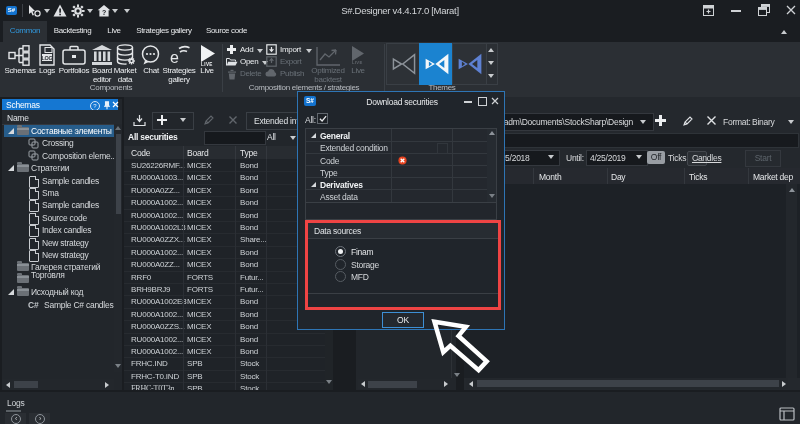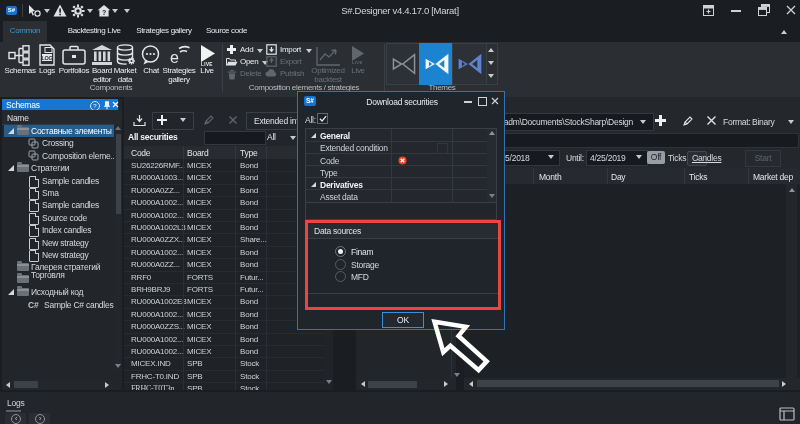--- a/index.html
+++ b/index.html
@@ -67,21 +67,21 @@
       <rect x="0.5" y="3.5" width="8" height="2.4" fill="#cfd2d5"></rect>
     </svg>
   <svg class="ab" style="left:786px;top:5px;" width="10" height="10" viewBox="0 0 10 10">
       <path d="M1 1 L9 9 M9 1 L1 9" stroke="#cfd2d5" stroke-width="1.3"></path>
     </svg>
 </div>
 
 <div class="ab" style="left:0;top:21px;width:800px;height:21px;background:#1a1d21;font-size:8px;letter-spacing:-0.35px;">
   <div class="ab" style="left:3px;top:0;width:44px;height:21px;background:#2b2f34;"></div>
   <div class="ab" style="left:3px;top:5px;width:44px;text-align:center;color:#319ae0;">Common</div>
-  <div class="ab" style="left:50px;top:5px;width:45px;text-align:center;color:#e8eaec;margin-left:14px;">Backtesting</div>
+  <div class="ab" style="left:50px;top:5px;width:45px;text-align:center;color:#e8eaec;">Backtesting</div>
   <div class="ab" style="left:101px;top:5px;width:26px;text-align:center;color:#e8eaec;">Live</div>
   <div class="ab" style="left:135px;top:5px;width:58px;text-align:center;color:#e8eaec;">Strategies gallery</div>
   <div class="ab" style="left:204px;top:5px;width:45px;text-align:center;color:#e8eaec;">Source code</div>
   <div class="ab" style="left:781px;top:9px;width:0;height:0;border-left:3.5px solid transparent;border-right:3.5px solid transparent;border-bottom:4px solid #c8cbce;"></div>
 </div>
 
 <div class="ab" style="left:0;top:42px;width:800px;height:55px;background:#2b2f34;font-size:8px;letter-spacing:-0.3px;">
 
   <svg class="ab" style="left:8px;top:3px;" width="23" height="21" viewBox="0 0 23 21">
     <g stroke="#e4e6e8" stroke-width="1.4" fill="none">
@@ -423,21 +423,21 @@
     <div class="ab" style="left:116px;top:163.2px;color:#ced2d6;">Bond</div>
     <div class="ab" style="left:0;top:173.6px;width:209px;height:12.4px;border-bottom:1px solid #272b30;"></div>
     <div class="ab" style="left:7px;top:175.6px;color:#ced2d6;">RU000A1002...</div>
     <div class="ab" style="left:63px;top:175.6px;color:#ced2d6;">MICEX</div>
     <div class="ab" style="left:116px;top:175.6px;color:#ced2d6;">Bond</div>
     <div class="ab" style="left:0;top:186.0px;width:209px;height:12.4px;border-bottom:1px solid #272b30;"></div>
     <div class="ab" style="left:7px;top:188.0px;color:#ced2d6;">RU000A1002...</div>
     <div class="ab" style="left:63px;top:188.0px;color:#ced2d6;">MICEX</div>
     <div class="ab" style="left:116px;top:188.0px;color:#ced2d6;">Bond</div>
     <div class="ab" style="left:0;top:198.4px;width:209px;height:12.4px;border-bottom:1px solid #272b30;"></div>
-    <div class="ab" style="left:7px;top:200.4px;color:#ced2d6;">MICEX.IND</div>
+    <div class="ab" style="left:7px;top:200.4px;color:#ced2d6;">FRHC.IND</div>
     <div class="ab" style="left:63px;top:200.4px;color:#ced2d6;">SPB</div>
     <div class="ab" style="left:116px;top:200.4px;color:#ced2d6;">Stock</div>
     <div class="ab" style="left:0;top:210.8px;width:209px;height:12.4px;border-bottom:1px solid #272b30;"></div>
     <div class="ab" style="left:7px;top:212.8px;color:#ced2d6;">FRHC-T0.IND</div>
     <div class="ab" style="left:63px;top:212.8px;color:#ced2d6;">SPB</div>
     <div class="ab" style="left:116px;top:212.8px;color:#ced2d6;">Stock</div>
     <div class="ab" style="left:0;top:223.2px;width:209px;height:12.4px;border-bottom:1px solid #272b30;"></div>
     <div class="ab" style="left:7px;top:225.2px;color:#ced2d6;font-family:Liberation Serif, serif;">FRHC-T0T3n</div>
     <div class="ab" style="left:63px;top:225.2px;color:#ced2d6;">SPB</div>
     <div class="ab" style="left:116px;top:225.2px;color:#ced2d6;">Stock</div>

